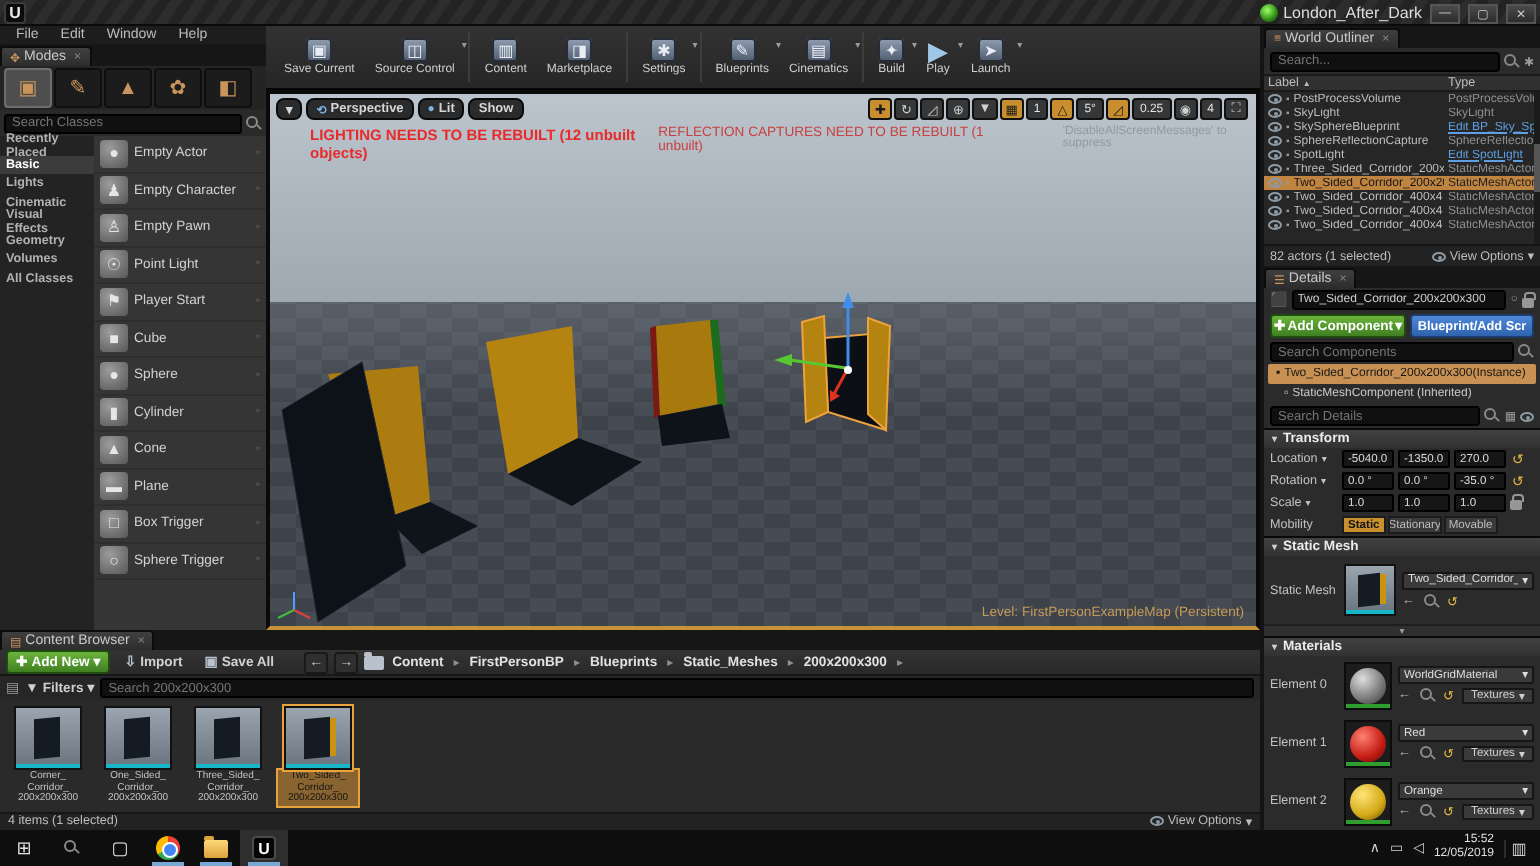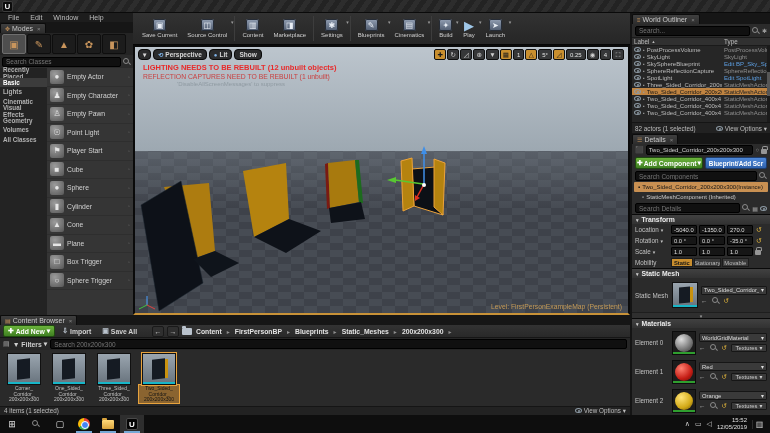--- a/index.html
+++ b/index.html
@@ -60,21 +60,21 @@
   
   .viewport{left:133px;top:45px;width:497px;height:270px;background:#000;border:2px solid #0a0a0a;border-bottom:2px solid #c89238}
   .vpscene{position:absolute;left:0;top:0}
   .vpctl{position:absolute;left:3px;top:2px;display:flex;gap:2px}
   .vbtn{height:11px;background:rgba(22,22,22,.88);border:1px solid #0a0a0a;border-radius:4px;color:#d6d6d6;font-size:6.5px;font-weight:bold;display:flex;align-items:center;gap:2px;padding:0 4px}
   .vbtn .bico{font-size:6px;color:#7fb3e8}
   .vpctl-r{position:absolute;right:4px;top:2px;display:flex;gap:1px;align-items:center}
   .sbtn{height:11px;min-width:12px;background:rgba(30,30,30,.85);border:1px solid #101010;border-radius:2px;color:#cfcfcf;font-size:6.5px;display:flex;align-items:center;justify-content:center;padding:0 2px}
   .sbtn.on{background:#c98f2e;color:#1a1a1a}
   .sval{height:11px;background:rgba(30,30,30,.85);border:1px solid #101010;border-radius:2px;color:#e3e3e3;font-size:6px;display:flex;align-items:center;padding:0 3px}
-  .vwarn{position:absolute;left:8px;top:16px;display:flex;flex-direction:column;gap:1px}
+  .vwarn{position:absolute;left:20px;top:16px;display:flex;flex-direction:row;gap:1px}
   .warn1{color:#e82a2a;font-size:7.5px;font-weight:bold}
   .warn2{color:#c94040;font-size:6.8px}
   .warn3{color:#8f9aa2;font-size:6px;padding-left:34px}
   .levellbl{position:absolute;right:6px;bottom:3px;color:#c49a57;font-size:6.8px}
 
   
   .outliner{left:630px;top:13px;width:140px;height:120px;background:#262626;display:flex;flex-direction:column;border-left:2px solid #141414}
   .olsearch{height:13px;display:flex;align-items:center;gap:2px;padding:1px 3px;background:#2b2b2b}
   .olhdr{height:9px;background:#303030;border-top:1px solid #1a1a1a;border-bottom:1px solid #1a1a1a;display:flex;align-items:center;font-size:6.3px;color:#bdbdbd;padding:0 2px}
   .olhdr .c1{flex:1;display:flex;gap:2px;align-items:center}
@@ -177,20 +177,27 @@
   .clock{display:flex;flex-direction:column;align-items:flex-end;justify-content:center;line-height:7px;font-size:6px;color:#e0e0e0}
   .notif{width:14px;border-left:1px solid #2c2c2c;display:flex;align-items:center;justify-content:center;color:#cfcfcf;font-size:8px}
 </style>
 </head>
 <body>
 
 <div id="root">
 
   <div class="abs titlebar fx">
     <div class="uelogo">U</div>
+    <div class="projbadge">
+      <span class="greenorb"></span>
+      <span class="projname">London_After_Dark</span>
+      <span class="winbtn">—</span>
+      <span class="winbtn">▢</span>
+      <span class="winbtn">✕</span>
+    </div>
   </div>
 
   <div class="abs menubar">
     <span class="menuitem">File</span>
     <span class="menuitem">Edit</span>
     <span class="menuitem">Window</span>
     <span class="menuitem">Help</span>
   </div>
 
   <div class="abs maintb">

